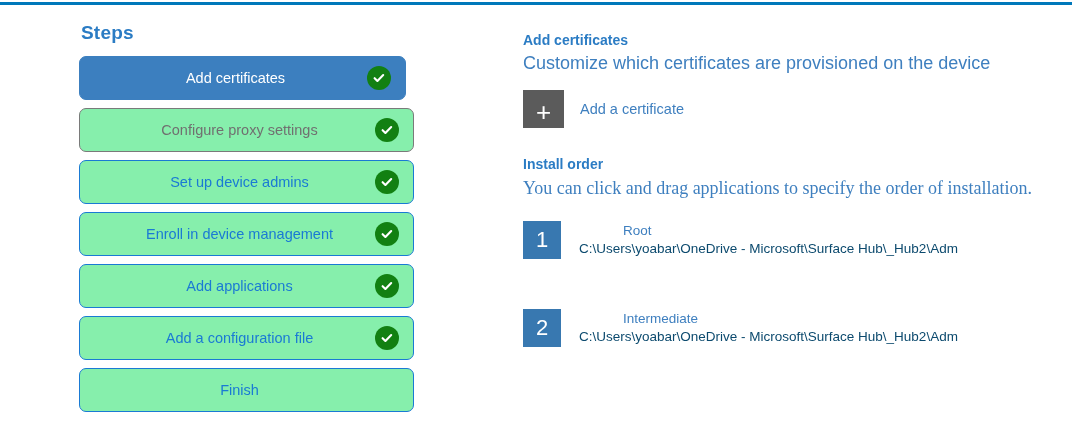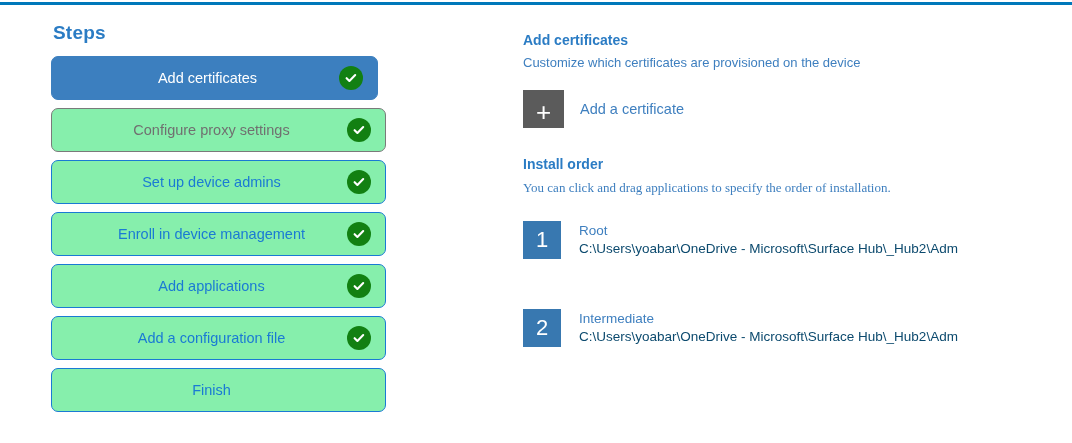--- a/index.html
+++ b/index.html
@@ -24,21 +24,21 @@
     left: 0;
     top: 2px;
     width: 1072px;
     height: 3px;
     background: #0078ba;
   }
 
   
   #steps-panel {
     position: absolute;
-    left: 51px;
+    left: 79px;
     top: 22px;
     width: 335px;
   }
   #steps-title {
     font-size: 19px;
     font-weight: bold;
     color: #2b7cc4;
     letter-spacing: .2px;
     margin: 0 0 12px 2px;
     line-height: 22px;
@@ -100,21 +100,21 @@
     width: 520px;
   }
   .section-heading {
     font-size: 14px;
     font-weight: bold;
     color: #2b7cc4;
     line-height: 18px;
     margin: 0;
   }
   .section-sub {
-    font-size: 13px;
+    font-size: 18px;
     color: #3e7fbf;
     line-height: 18px;
     margin: 5px 0 0 0;
     font-weight: normal;
   }
 
   
   #add-cert-row {
     display: flex;
     align-items: center;
@@ -166,20 +166,21 @@
     line-height: 22px;
   }
   .cert-text {
     margin-left: 18px;
     padding-top: 1px;
   }
   .cert-name {
     font-size: 13.5px;
     color: #3e7fbf;
     line-height: 18px;
+    margin-left: 44px;
   }
   .cert-path {
     font-size: 13.5px;
     color: #0c4a6e;
     line-height: 18px;
     white-space: nowrap;
   }
 </style>
 </head>
 <body>

